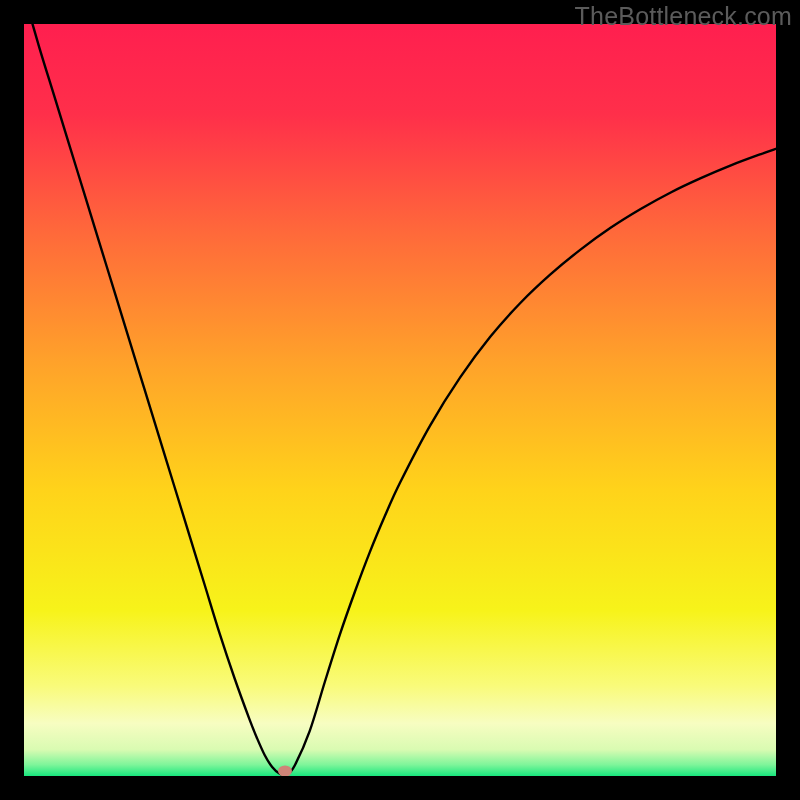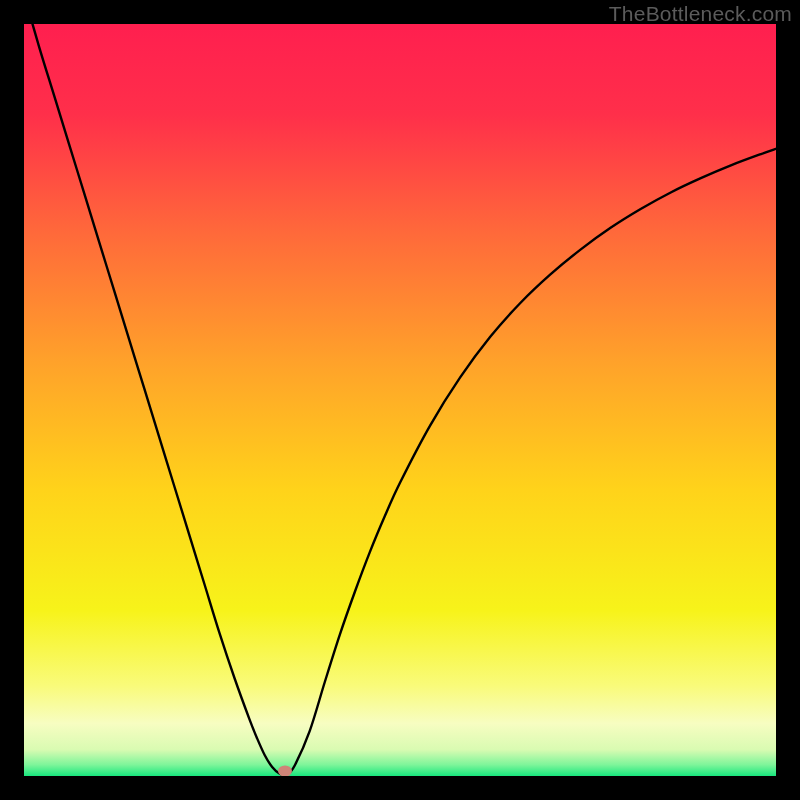--- a/index.html
+++ b/index.html
@@ -32,21 +32,21 @@
     left: 0;
     top: 0;
     width: 100%;
     height: 100%;
   }
   .watermark {
     position: absolute;
     top: 2px;
     right: 8px;
     color: #5b5b5b;
-    font-size: 21px;
+    font-size: 25px;
     font-weight: 400;
     letter-spacing: 0.2px;
   }
   svg {
     position: absolute;
     left: 0;
     top: 0;
   }
   .marker {
     position: absolute;

